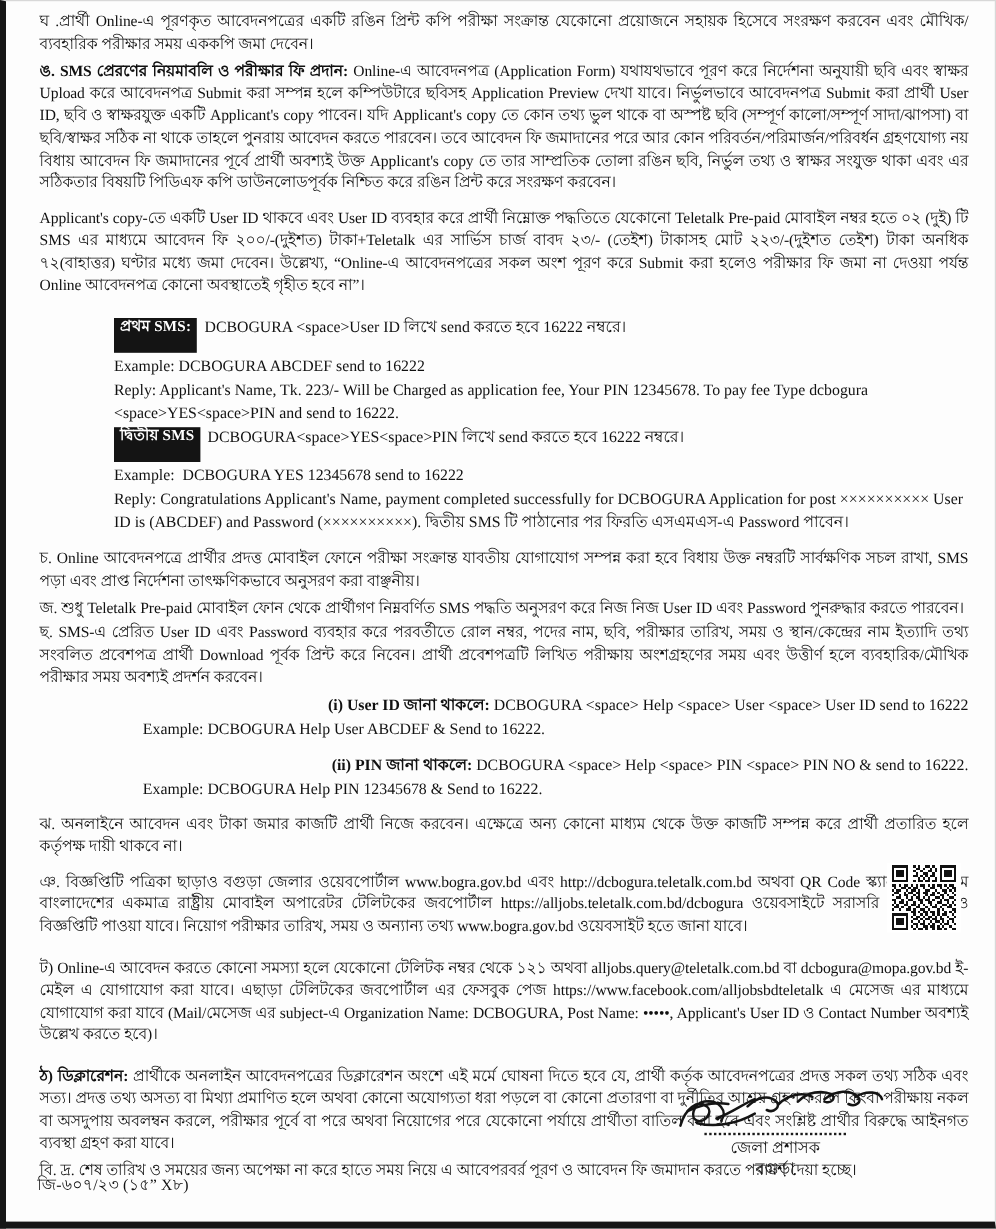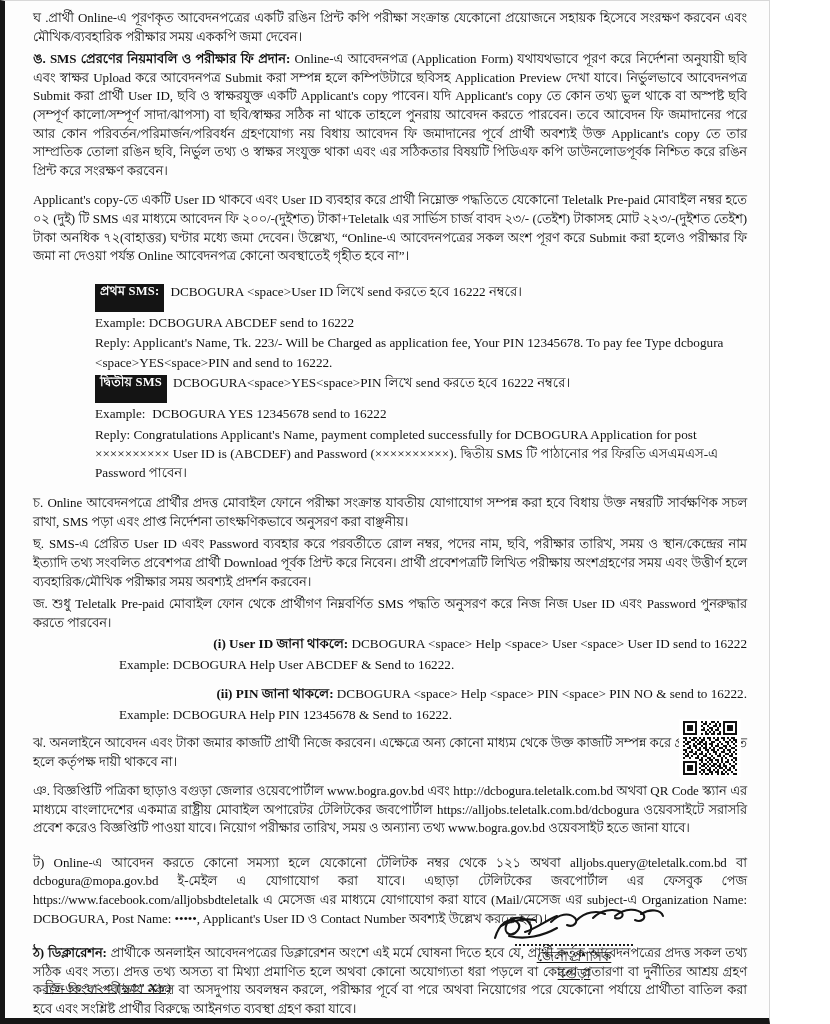--- a/index.html
+++ b/index.html
@@ -7,21 +7,21 @@
     margin: 0;
     padding: 0;
     background: #ffffff;
   }
   body {
     font-family: "Liberation Serif", "DejaVu Serif", serif;
     color: #111111;
   }
   .page {
     position: relative;
-    width: 770px;
+    width: 830px;
     height: 1024px;
     box-sizing: border-box;
     background: #fdfdfd;
     overflow: hidden;
     border-left: 5px solid #161616;
     border-bottom: 6px solid #161616;
     border-top: 1px solid #d8d8d8;
     border-right: 1px solid #d8d8d8;
   }
   .page-inner {
@@ -92,50 +92,48 @@
     top: 718px;
     width: 62px;
     height: 58px;
     background: #ffffff;
   }
   .qr svg { display: block; }
 
   
   .sig {
     position: absolute;
-    right: 80px;
+    right: 68px;
     bottom: 36px;
     width: 230px;
     text-align: center;
     font-size: 13px;
     line-height: 17px;
-    text-decoration: underline;
   }
   .sig-scribble {
     position: relative;
     height: 40px;
     width: 230px;
     margin: 0 auto -4px auto;
   }
   .sig-scribble svg { position: absolute; left: 6px; top: -2px; }
   .sig-rule {
     border-top: 2px dotted #1a1a1a;
     width: 118px;
     margin: 0 auto 2px auto;
   }
   .sig-name { font-size: 13.4px; }
   .sig-place { font-size: 13.4px; }
 
   .footer-code {
     position: absolute;
-    left: 40px;
+    left: 26px;
     bottom: 18px;
     font-size: 13.2px;
     letter-spacing: 0.2px;
-    text-decoration: underline;
   }
 </style>
 </head>
 <body>
 
 <div class="page">
   <div class="page-inner">
 
     <p class="para">ঘ .প্রার্থী Online-এ পূরণকৃত আবেদনপত্রের একটি রঙিন প্রিন্ট কপি পরীক্ষা সংক্রান্ত যেকোনো প্রয়োজনে সহায়ক হিসেবে সংরক্ষণ করবেন এবং  মৌখিক/ব্যবহারিক পরীক্ষার সময় এককপি জমা দেবেন।</p>
 
@@ -154,23 +152,23 @@
       <p class="sms-line"><span class="sms-tag">দ্বিতীয় SMS</span><span class="sms-body">DCBOGURA&lt;space&gt;YES&lt;space&gt;PIN লিখে send করতে হবে 16222 নম্বরে।</span></p>
 
       <p class="sms-line"><span class="sms-label">Example:</span> &nbsp;<span>DCBOGURA YES 12345678 send to 16222</span></p>
 
       <p class="sms-line"><span class="sms-label">Reply:</span> <span>Congratulations Applicant's Name, payment completed successfully for DCBOGURA  Application for post ×××××××××× User ID is (ABCDEF) and Password (××××××××××). দ্বিতীয় SMS টি পাঠানোর পর ফিরতি এসএমএস-এ Password পাবেন।</span></p>
 
     </div>
 
     <p class="para">চ. Online আবেদনপত্রে প্রার্থীর প্রদত্ত মোবাইল ফোনে পরীক্ষা সংক্রান্ত যাবতীয় যোগাযোগ সম্পন্ন করা হবে বিধায় উক্ত নম্বরটি সার্বক্ষণিক সচল রাখা, SMS পড়া এবং প্রাপ্ত নির্দেশনা তাৎক্ষণিকভাবে অনুসরণ করা বাঞ্ছনীয়।</p>
 
+    <p class="para tight">জ. শুধু Teletalk Pre-paid মোবাইল ফোন থেকে প্রার্থীগণ নিম্নবর্ণিত SMS পদ্ধতি অনুসরণ করে নিজ নিজ User ID এবং Password পুনরুদ্ধার করতে পারবেন।</p>
+
     <p class="para">ছ. SMS-এ প্রেরিত User ID এবং Password ব্যবহার করে পরবর্তীতে রোল নম্বর, পদের নাম, ছবি, পরীক্ষার তারিখ, সময় ও স্থান/কেন্দ্রের নাম ইত্যাদি তথ্য সংবলিত প্রবেশপত্র প্রার্থী Download পূর্বক প্রিন্ট করে নিবেন। প্রার্থী প্রবেশপত্রটি লিখিত পরীক্ষায় অংশগ্রহণের সময় এবং উত্তীর্ণ হলে ব্যবহারিক/মৌখিক পরীক্ষার সময় অবশ্যই প্রদর্শন করবেন।</p>
-
-    <p class="para tight">জ. শুধু Teletalk Pre-paid মোবাইল ফোন থেকে প্রার্থীগণ নিম্নবর্ণিত SMS পদ্ধতি অনুসরণ করে নিজ নিজ User ID এবং Password পুনরুদ্ধার করতে পারবেন।</p>
 
     <div class="help-block">
       <p class="hl"><span class="help-num">(i)</span> <span class="bold">User ID জানা থাকলে:</span><span>  DCBOGURA &lt;space&gt; Help &lt;space&gt; User &lt;space&gt; User ID send to 16222</span></p>
       <p class="hex">Example: DCBOGURA  Help User ABCDEF &amp; Send to 16222.</p>
 
       <p class="hl"><span class="help-num">(ii)</span> <span class="bold">PIN জানা থাকলে:</span><span>  DCBOGURA &lt;space&gt; Help &lt;space&gt; PIN &lt;space&gt; PIN NO &amp; send to 16222.</span></p>
       <p class="hex">Example:  DCBOGURA  Help PIN 12345678 &amp; Send to 16222.</p>
     </div>
 
     <p class="para gap">ঝ. অনলাইনে আবেদন এবং টাকা জমার কাজটি প্রার্থী নিজে করবেন। এক্ষেত্রে অন্য কোনো মাধ্যম থেকে উক্ত কাজটি সম্পন্ন করে প্রার্থী প্রতারিত হলে কর্তৃপক্ষ দায়ী থাকবে না।</p>

